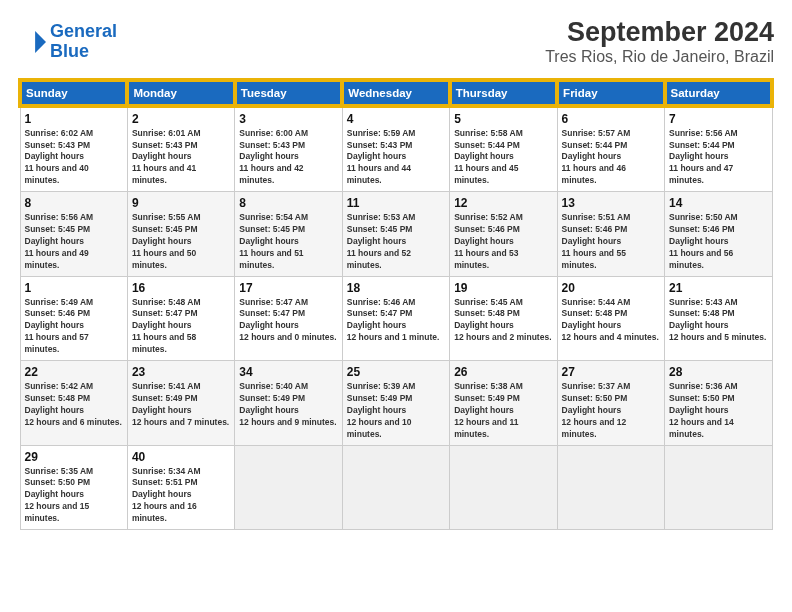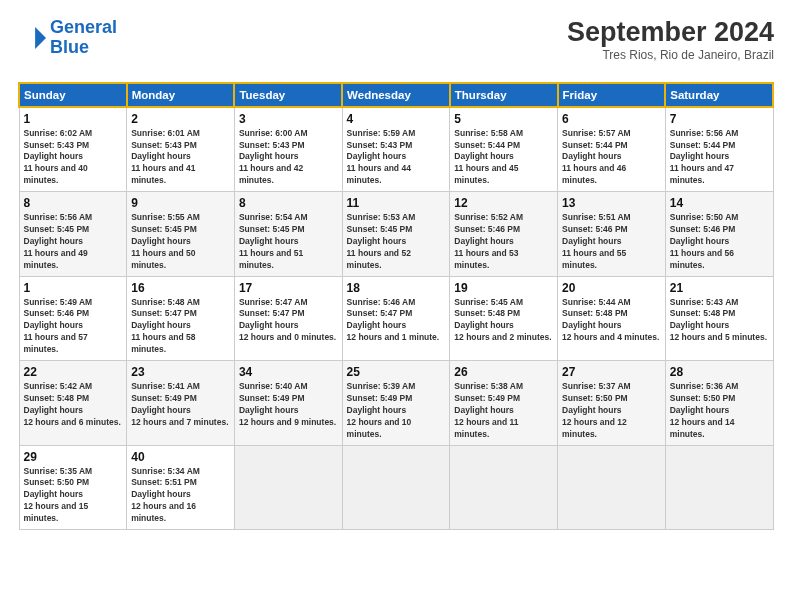--- a/index.html
+++ b/index.html
@@ -11,22 +11,22 @@
       overflow: hidden;
     }
     .page {
       width: 792px;
       height: 612px;
       padding: 18px 18px 10px 18px;
     }
     .header {
       display: flex;
       justify-content: space-between;
-      align-items: flex-start;
-      margin-bottom: 20px;
+      align-items: center;
+      margin-bottom: 12px;
     }
     .logo {
       display: flex;
       align-items: center;
       gap: 4px;
     }
     .logo-text {
       font-size: 18px;
       font-weight: bold;
       color: #333;
@@ -42,36 +42,36 @@
     .title-area {
       text-align: right;
     }
     .month-title {
       font-size: 27px;
       font-weight: bold;
       color: #333;
       line-height: 1.1;
     }
     .location {
-      font-size: 12px;
+      font-size: 16px;
       color: #555;
     }
     table {
       width: 100%;
       border-collapse: collapse;
       table-layout: fixed;
     }
     thead th {
       background-color: #1a6abf;
       color: #fff;
       font-size: 11.5px;
       font-weight: bold;
       padding: 5px 4px;
       text-align: left;
-      border: 2px solid #eab308;
+      border: 4px solid #eab308;
     }
     tbody td {
       border: 1px solid #ccc;
       vertical-align: top;
       padding: 4px 4px;
       font-size: 9px;
       color: #333;
       height: 78px;
       background: #fff;
     }

